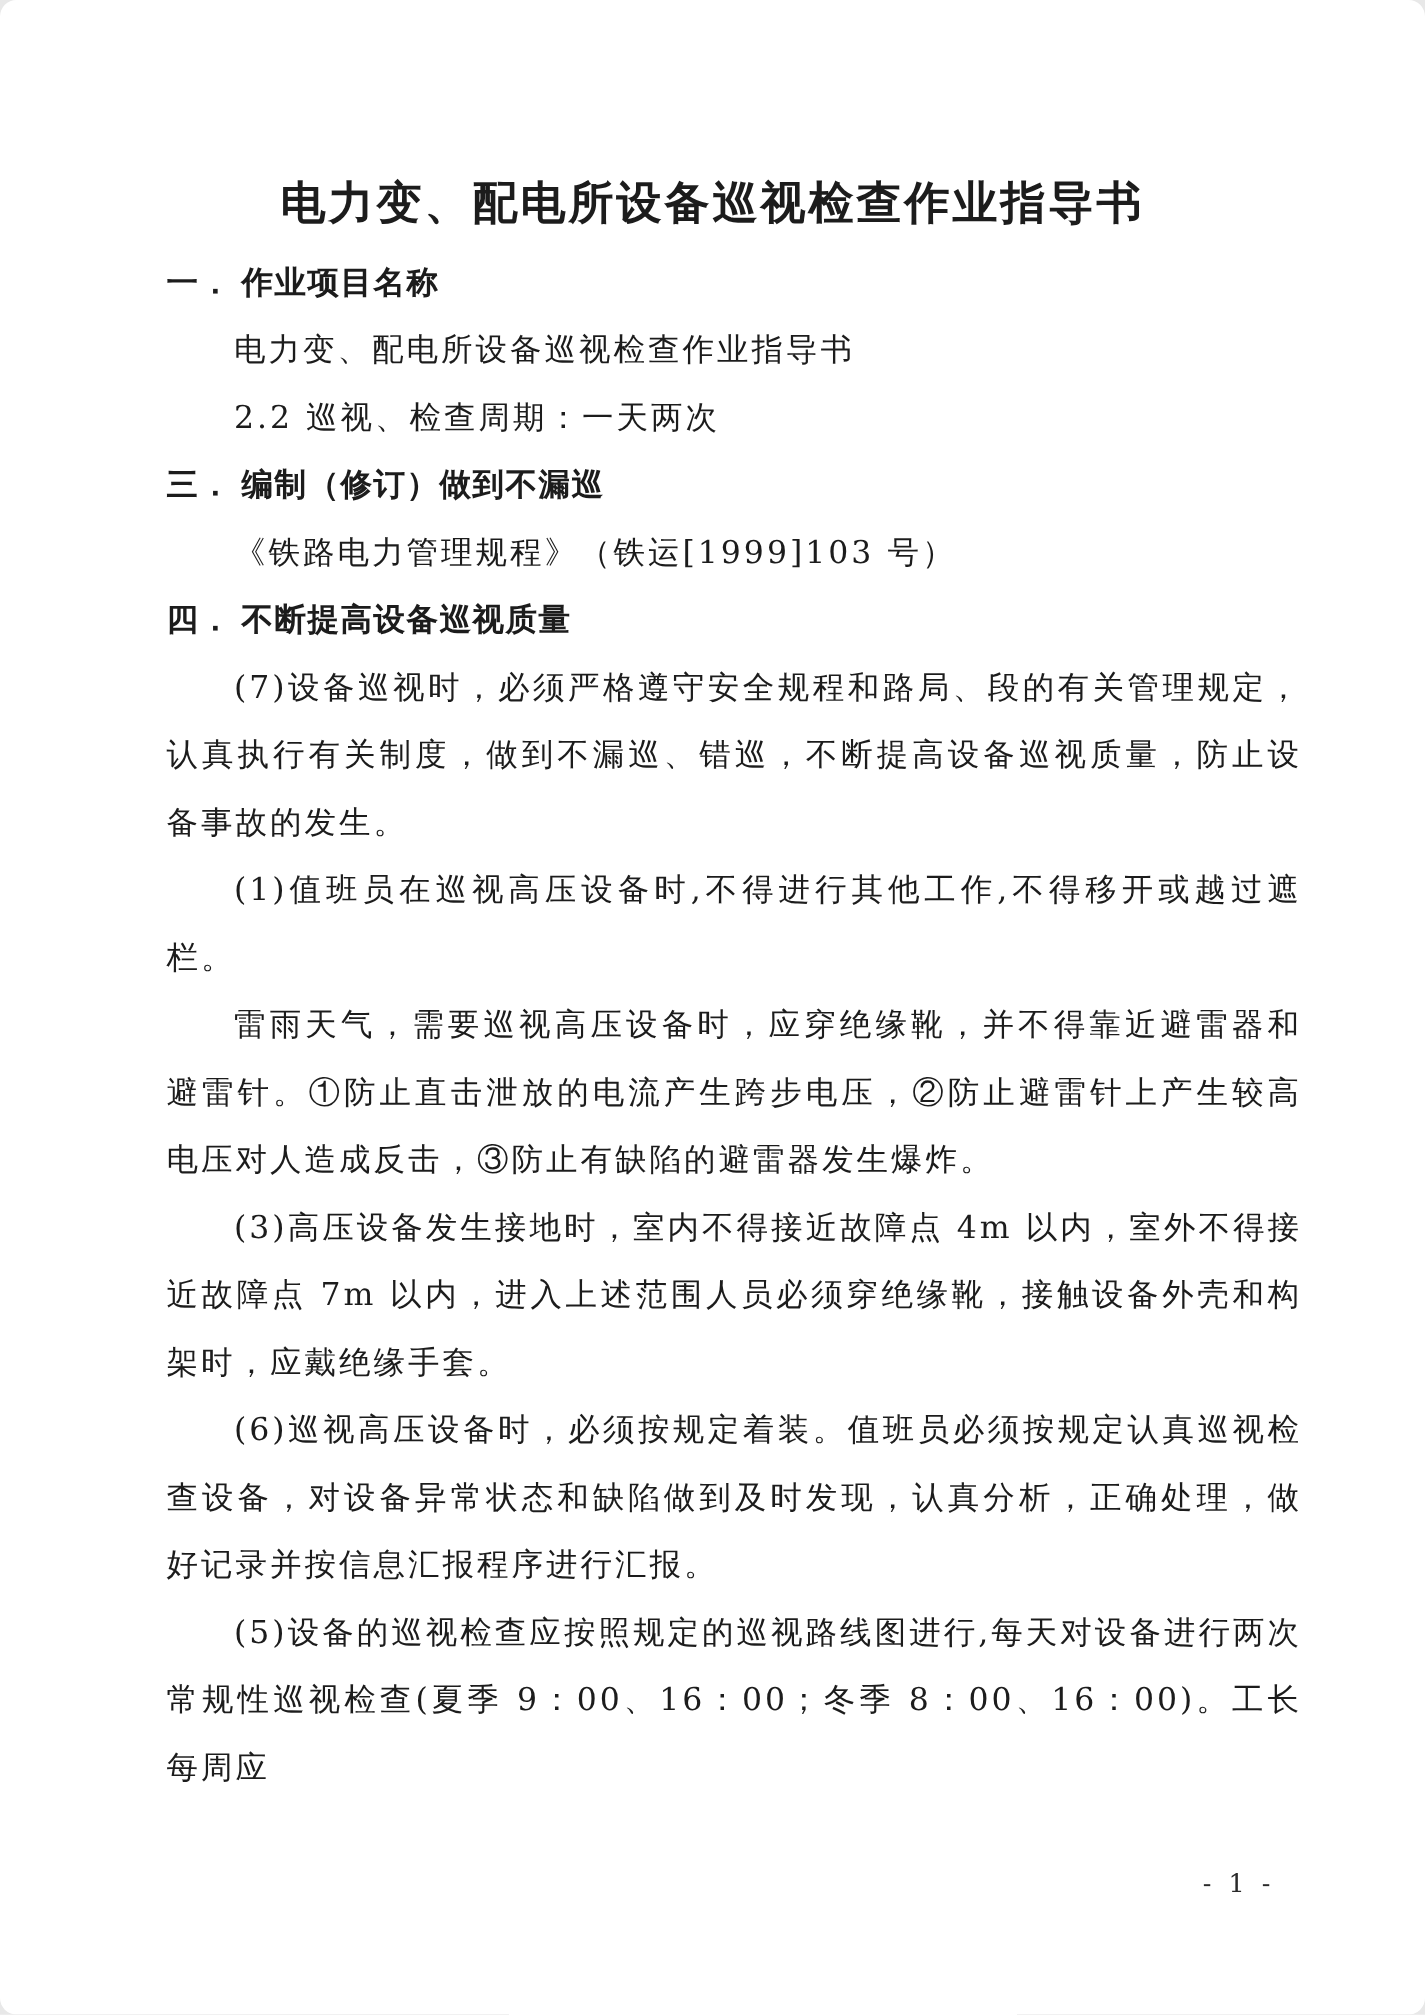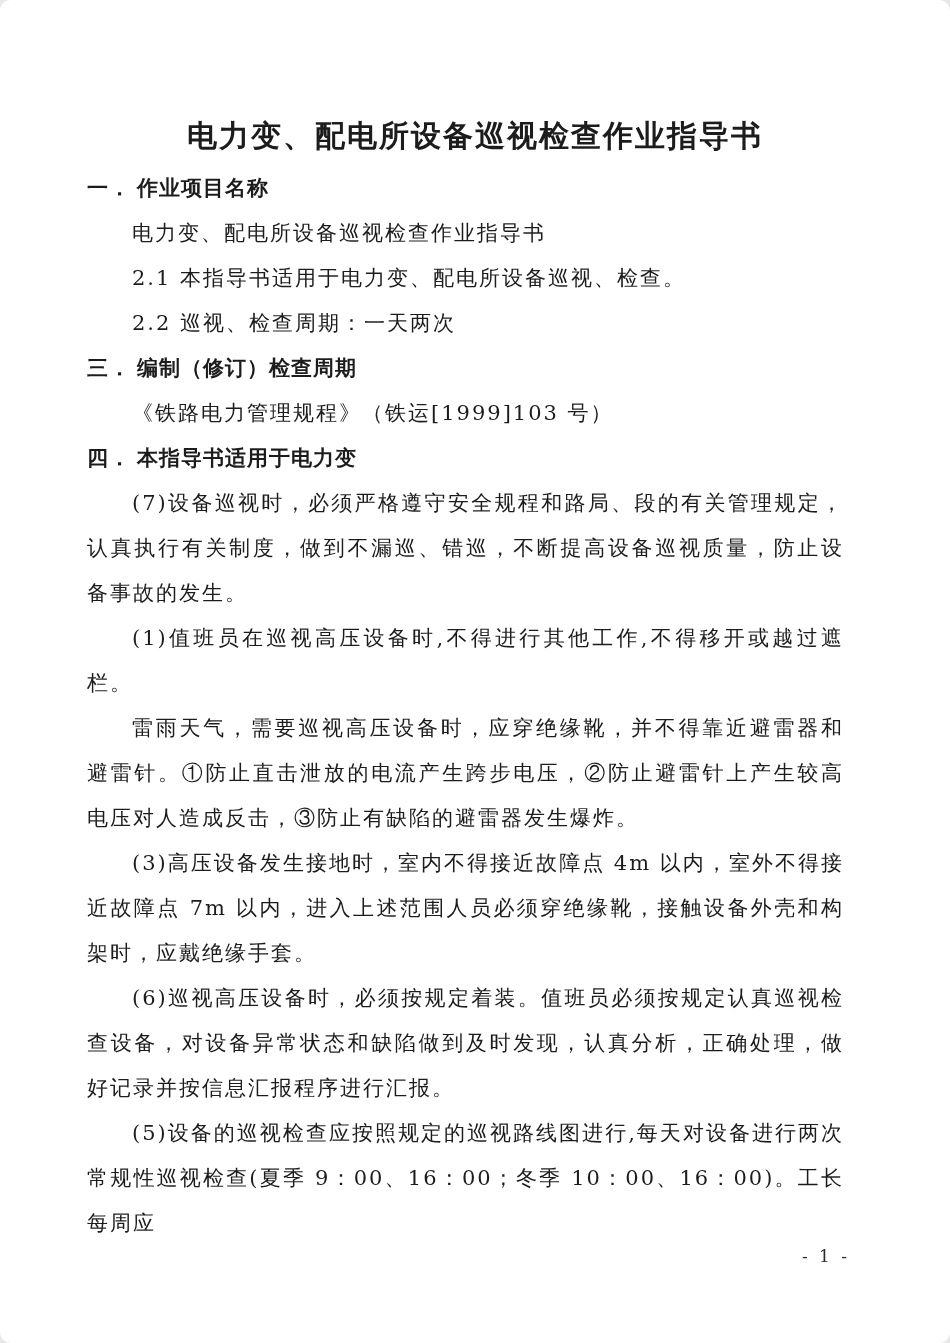--- a/index.html
+++ b/index.html
@@ -22,21 +22,21 @@
     right: 0;
     text-align: center;
     font-size: 30px;
     font-weight: bold;
     letter-spacing: 2px;
     line-height: 40px;
     white-space: nowrap;
   }
   .doc {
     position: absolute;
-    left: 87px;
+    left: 111px;
     top: 166px;
     width: 757px;
   }
   .section-heading {
     font-family: "DejaVu Sans", "Liberation Sans", sans-serif;
     font-weight: bold;
     font-size: 21px;
     line-height: 45px;
     letter-spacing: 1px;
     white-space: nowrap;
@@ -70,35 +70,34 @@
 
   <div class="doc-title">电力变、配电所设备巡视检查作业指导书</div>
 
   <div class="doc">
 
     <div class="section-heading">
       <span class="hnum">一．</span><span>作业项目名称</span>
     </div>
     <p class="body-line">电力变、配电所设备巡视检查作业指导书</p>
 
-    <p class="body-line">2.1 本指导书适用于电力变、配电所设备巡视、检查。</p>
     <p class="body-line">2.2 巡视、检查周期：一天两次</p>
 
     <div class="section-heading">
-      <span class="hnum">三．</span><span>编制（修订）检查周期</span>
+      <span class="hnum">三．</span><span>编制（修订）做到不漏巡</span>
     </div>
     <p class="body-line">《铁路电力管理规程》（铁运[1999]103 号）</p>
 
     <div class="section-heading">
-      <span class="hnum">四．</span><span>本指导书适用于电力变</span>
+      <span class="hnum">四．</span><span>不断提高设备巡视质量</span>
     </div>
     <p class="body-line">(7)设备巡视时，必须严格遵守安全规程和路局、段的有关管理规定，认真执行有关制度，做到不漏巡、错巡，不断提高设备巡视质量，防止设备事故的发生。</p>
     <p class="body-line">(1)值班员在巡视高压设备时,不得进行其他工作,不得移开或越过遮栏。</p>
     <p class="body-line">雷雨天气，需要巡视高压设备时，应穿绝缘靴，并不得靠近避雷器和避雷针。①防止直击泄放的电流产生跨步电压，②防止避雷针上产生较高电压对人造成反击，③防止有缺陷的避雷器发生爆炸。</p>
     <p class="body-line">(3)高压设备发生接地时，室内不得接近故障点 4m 以内，室外不得接近故障点 7m 以内，进入上述范围人员必须穿绝缘靴，接触设备外壳和构架时，应戴绝缘手套。</p>
     <p class="body-line">(6)巡视高压设备时，必须按规定着装。值班员必须按规定认真巡视检查设备，对设备异常状态和缺陷做到及时发现，认真分析，正确处理，做好记录并按信息汇报程序进行汇报。</p>
-    <p class="body-line">(5)设备的巡视检查应按照规定的巡视路线图进行,每天对设备进行两次常规性巡视检查(夏季 9：00、16：00；冬季 10：00、16：00)。工长每周应</p>
+    <p class="body-line">(5)设备的巡视检查应按照规定的巡视路线图进行,每天对设备进行两次常规性巡视检查(夏季 9：00、16：00；冬季 8：00、16：00)。工长每周应</p>
 
   </div>
 
   <div class="page-number">- 1 -</div>
 
 </div>
 
 </body></html>

